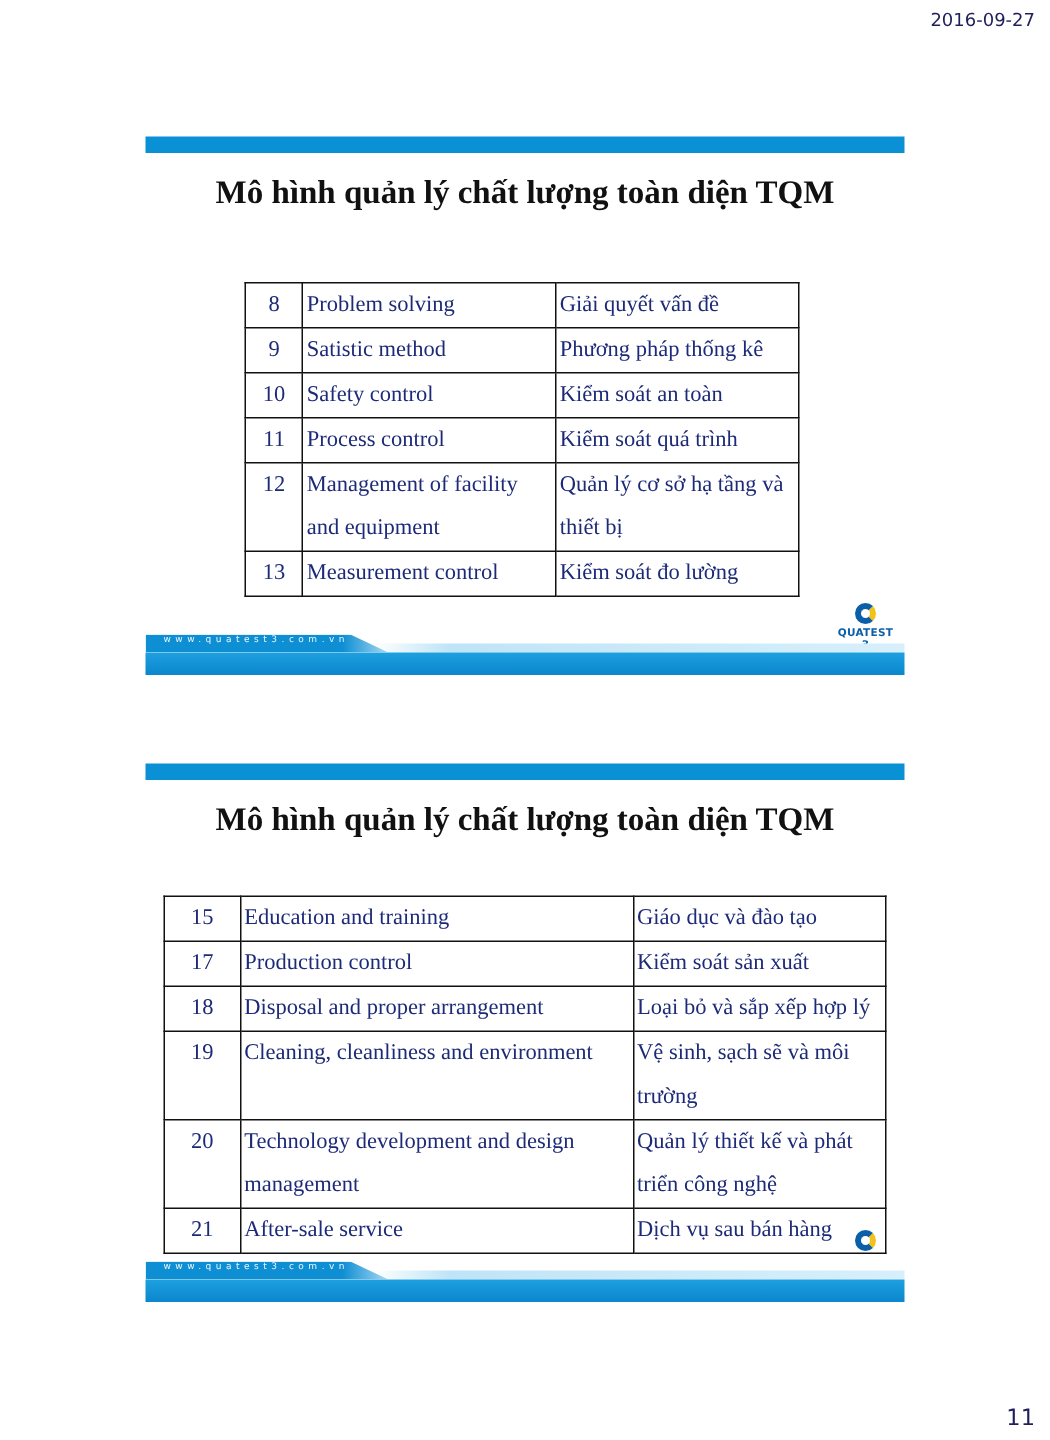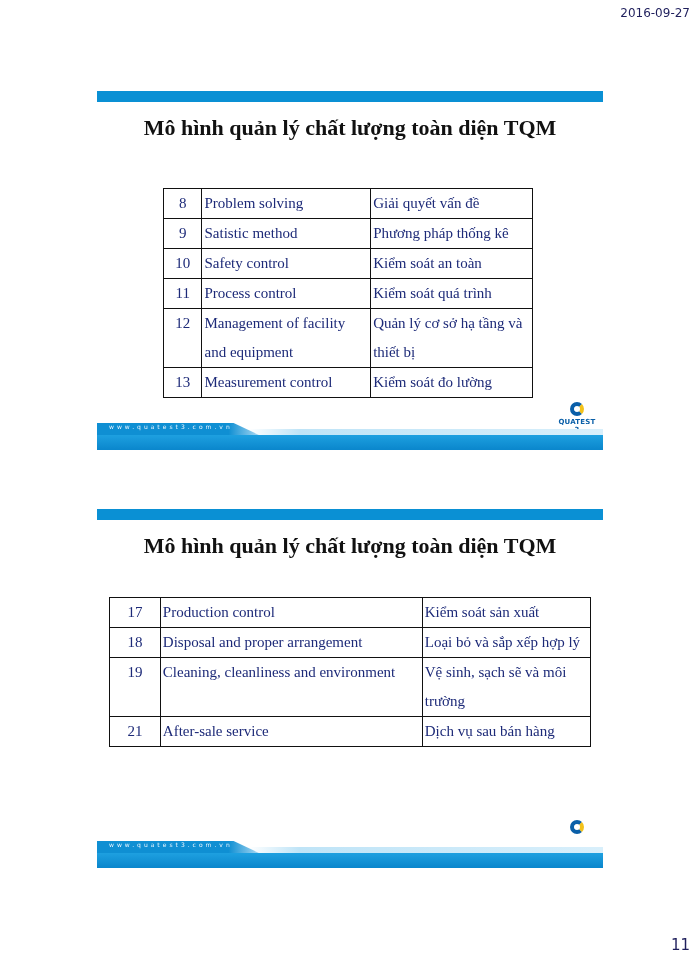--- a/index.html
+++ b/index.html
@@ -129,33 +129,43 @@
   <div class="title">Mô hình quản lý chất lượng toàn diện TQM</div>
   <div class="footer-band">
     <div class="band-light2"></div>
     <div class="band-light"></div>
     <div class="band-main"></div>
     <div class="url">www.quatest3.com.vn</div>
   </div>
   <table class="tqm t2">
     <tbody>
       <tr>
+        <td class="num">15</td>
+        <td class="en">Education and training</td>
+        <td class="vi">Giáo dục và đào tạo</td>
+      </tr>
+      <tr>
         <td class="num">17</td>
         <td class="en">Production control</td>
         <td class="vi">Kiểm soát sản xuất</td>
       </tr>
       <tr>
         <td class="num">18</td>
         <td class="en">Disposal and proper arrangement</td>
         <td class="vi">Loại bỏ và sắp xếp hợp lý</td>
       </tr>
       <tr>
         <td class="num">19</td>
         <td class="en">Cleaning, cleanliness and environment</td>
         <td class="vi">Vệ sinh, sạch sẽ và môi trường</td>
+      </tr>
+      <tr>
+        <td class="num">20</td>
+        <td class="en">Technology development and design management</td>
+        <td class="vi">Quản lý thiết kế và phát triển công nghệ</td>
       </tr>
       <tr>
         <td class="num">21</td>
         <td class="en">After-sale service</td>
         <td class="vi">Dịch vụ sau bán hàng</td>
       </tr>
     </tbody>
   </table>
   <div class="logo" style="top:311px;">
     <div class="q"></div>

